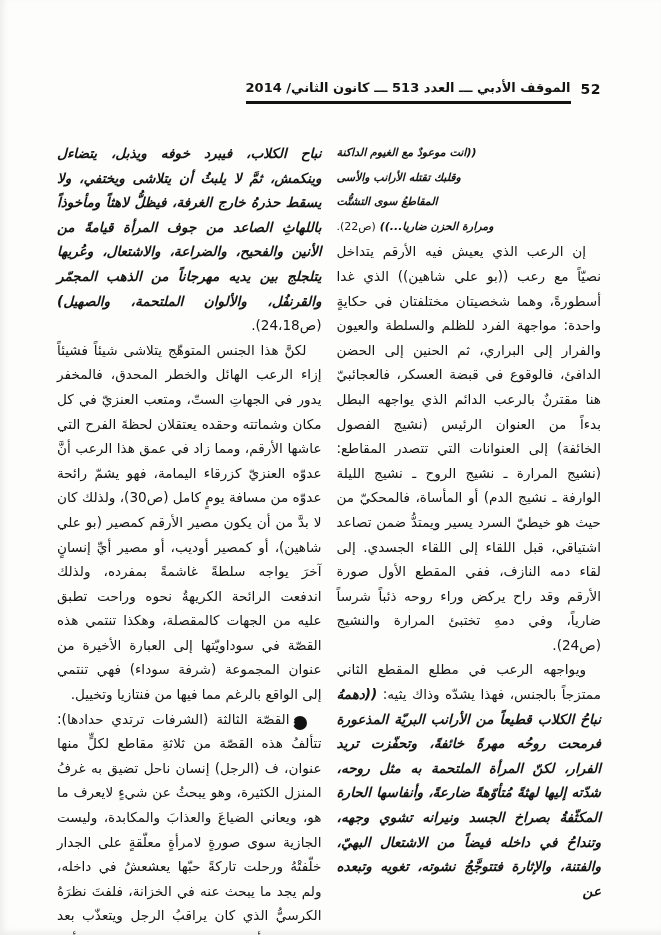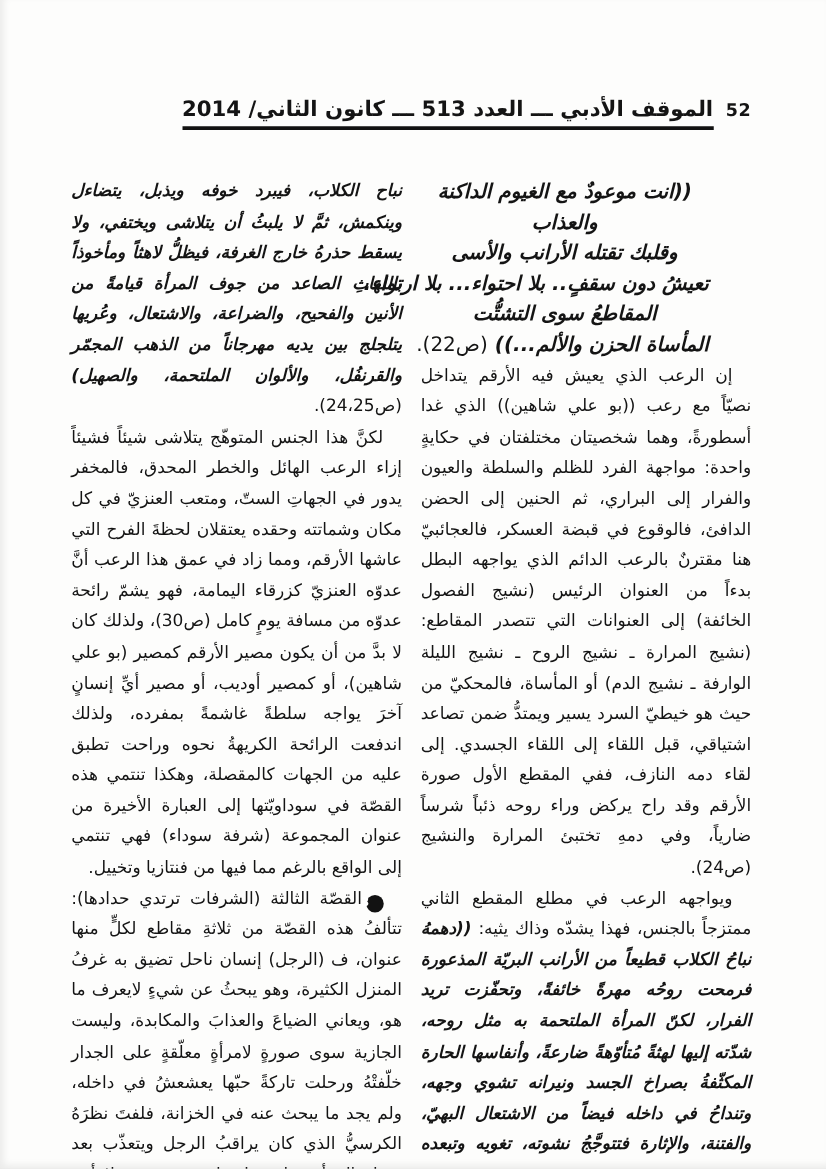--- a/index.html
+++ b/index.html
@@ -26,21 +26,21 @@
     gap:10px;
   }
   .page-num{
     font-weight:bold;
     font-size:14px;
     line-height:22px;
     letter-spacing:0.5px;
   }
   .journal-title{
     font-weight:bold;
-    font-size:17px;
+    font-size:13px;
     line-height:20px;
     padding-bottom:3px;
     border-bottom:3px solid #121212;
     white-space:nowrap;
   }
   
   .columns{
     position:absolute;
     top:141px;
     right:60px;
@@ -61,23 +61,23 @@
     font-style:italic;
   }
   .ref{ 
     font-weight:normal;
     font-style:normal;
   }
   .poem{
     margin:0 34px 0 0;
   }
   .poem-line{
-    font-size:16px;
+    font-size:11px;
     line-height:24.6px;
-    text-align:center;
+    text-align:left;
     font-weight:bold;
     font-style:italic;
     white-space:nowrap;
   }
   .story-title{
     font-weight:normal;
   }
   .circle-num{
     display:inline-flex;
     align-items:center;
@@ -101,30 +101,28 @@
   <div class="header-row">
     <span class="page-num">52</span>
     <span class="journal-title">الموقف الأدبي ـــ العدد 513 ـــ كانون الثاني/ 2014</span>
   </div>
 
   <div class="columns">
 
     <section class="col">
       <div class="poem">
         <div class="poem-line">((انت موعودٌ مع الغيوم الداكنة</div>
-        <div class="poem-line">والعذاب</div>
         <div class="poem-line">وقلبك تقتله الأرانب والأسى</div>
-        <div class="poem-line">تعيشُ دون سقفٍ.. بلا احتواء... بلا ارتواء.</div>
         <div class="poem-line">المقاطعُ سوى التشتُّت</div>
-        <div class="poem-line"><span class="bq">المأساة الحزن والألم...))</span> <span class="ref">(ص22).</span></div>
+        <div class="poem-line"><span class="bq">ومرارة الحزن ضاريا...))</span> <span class="ref">(ص22).</span></div>
       </div>
       <p class="para indent">إن الرعب الذي يعيش فيه الأرقم يتداخل نصيّاً مع رعب ((بو علي شاهين)) الذي غدا أسطورةً، وهما شخصيتان مختلفتان في حكايةٍ واحدة: مواجهة الفرد للظلم والسلطة والعيون والفرار إلى البراري، ثم الحنين إلى الحضن الدافئ، فالوقوع في قبضة العسكر، فالعجائبيّ هنا مقترنٌ بالرعب الدائم الذي يواجهه البطل بدءاً من العنوان الرئيس (نشيج الفصول الخائفة) إلى العنوانات التي تتصدر المقاطع: (نشيج المرارة ـ نشيج الروح ـ نشيج الليلة الوارفة ـ نشيج الدم) أو المأساة، فالمحكيّ من حيث هو خيطيّ السرد يسير ويمتدُّ ضمن تصاعد اشتياقي، قبل اللقاء إلى اللقاء الجسدي. إلى لقاء دمه النازف، ففي المقطع الأول صورة الأرقم وقد راح يركض وراء روحه ذئباً شرساً ضارياً، وفي دمهِ تختبئ المرارة والنشيج (ص24).</p>
       <p class="para indent"><span>ويواجهه الرعب في مطلع المقطع الثاني ممتزجاً بالجنس، فهذا يشدّه وذاك يثيه: </span><span class="bq">((دهمهُ نباحُ الكلاب قطيعاً من الأرانب البريّة المذعورة فرمحت روحُه مهرةً خائفةً، وتحفّزت تريد الفرار، لكنّ المرأة الملتحمة به مثل روحه، شدّته إليها لهثةً مُتأوّهةً ضارعةً، وأنفاسها الحارة المكثّفةُ بصراخ الجسد ونيرانه تشوي وجهه، وتنداحُ في داخله فيضاً من الاشتعال البهيّ، والفتنة، والإثارة فتتوجَّجُ نشوته، تغويه وتبعده عن</span></p>
     </section>
 
     <section class="col">
-      <p class="para"><span class="bq">نباح الكلاب، فيبرد خوفه ويذبل، يتضاءل وينكمش، ثمَّ لا يلبثُ أن يتلاشى ويختفي، ولا يسقط حذرهُ خارج الغرفة، فيظلُّ لاهثاً ومأخوذاً باللهاثِ الصاعد من جوف المرأة قيامةً من الأنين والفحيح، والضراعة، والاشتعال، وعُريها يتلجلج بين يديه مهرجاناً من الذهب المجمّر والقرنفُل، والألوان الملتحمة، والصهيل)</span> <span class="ref">(ص24،25).</span></p>
+      <p class="para"><span class="bq">نباح الكلاب، فيبرد خوفه ويذبل، يتضاءل وينكمش، ثمَّ لا يلبثُ أن يتلاشى ويختفي، ولا يسقط حذرهُ خارج الغرفة، فيظلُّ لاهثاً ومأخوذاً باللهاثِ الصاعد من جوف المرأة قيامةً من الأنين والفحيح، والضراعة، والاشتعال، وعُريها يتلجلج بين يديه مهرجاناً من الذهب المجمّر والقرنفُل، والألوان الملتحمة، والصهيل)</span> <span class="ref">(ص24،18).</span></p>
       <p class="para indent">لكنَّ هذا الجنس المتوهّج يتلاشى شيئاً فشيئاً إزاء الرعب الهائل والخطر المحدق، فالمخفر يدور في الجهاتِ الستّ، ومتعب العنزيّ في كل مكان وشماتته وحقده يعتقلان لحظةَ الفرح التي عاشها الأرقم، ومما زاد في عمق هذا الرعب أنَّ عدوّه العنزيّ كزرقاء اليمامة، فهو يشمّ رائحة عدوّه من مسافة يومٍ كامل (ص30)، ولذلك كان لا بدَّ من أن يكون مصير الأرقم كمصير (بو علي شاهين)، أو كمصير أوديب، أو مصير أيِّ إنسانٍ آخرَ يواجه سلطةً غاشمةً بمفرده، ولذلك اندفعت الرائحة الكريهةُ نحوه وراحت تطبق عليه من الجهات كالمقصلة، وهكذا تنتمي هذه القصّة في سوداويّتها إلى العبارة الأخيرة من عنوان المجموعة (شرفة سوداء) فهي تنتمي إلى الواقع بالرغم مما فيها من فنتازيا وتخييل.</p>
       <p class="para indent"><span class="circle-num">3</span><span class="story-title">القصّة الثالثة</span><span> (الشرفات ترتدي حدادها): تتألفُ هذه القصّة من ثلاثةِ مقاطع لكلٍّ منها عنوان، ف (الرجل) إنسان ناحل تضيق به غرفُ المنزل الكثيرة، وهو يبحثُ عن شيءٍ لايعرف ما هو، ويعاني الضياعَ والعذابَ والمكابدة، وليست الجازية سوى صورةٍ لامرأةٍ معلّقةٍ على الجدار خلّفتْهُ ورحلت تاركةً حبّها يعشعشُ في داخله، ولم يجد ما يبحث عنه في الخزانة، فلفتَ نظرَهُ الكرسيُّ الذي كان يراقبُ الرجل ويتعذّب بعد رحيل المرأة مثل قطٍ خائفٍ مذعور، فلا أحد يهتمُّ به بعد رحيل</span></p>
     </section>
 
   </div>
 </div>
 
 </body></html>

